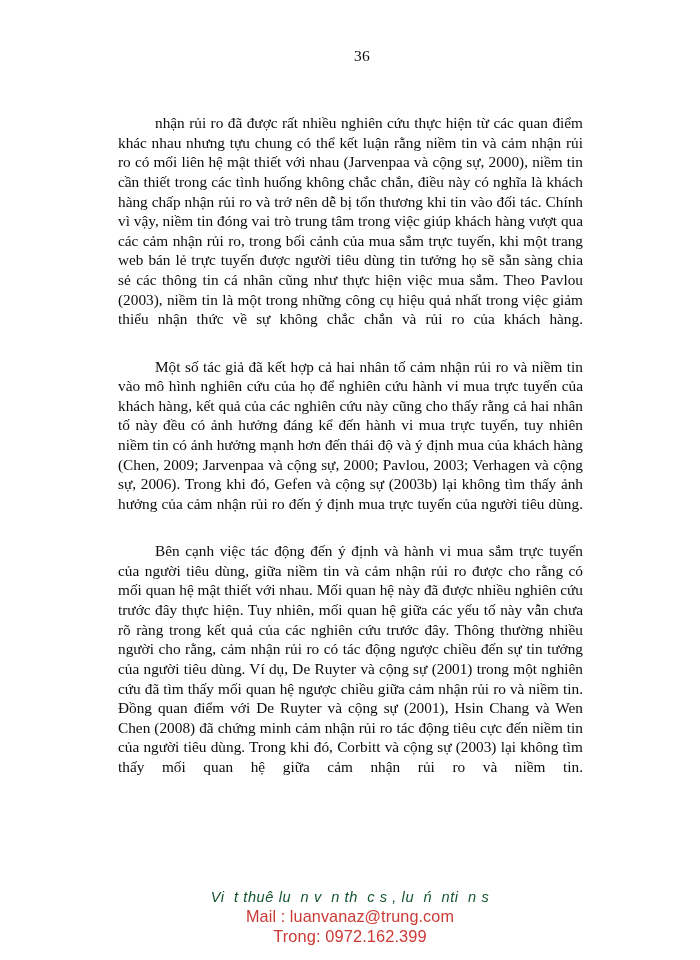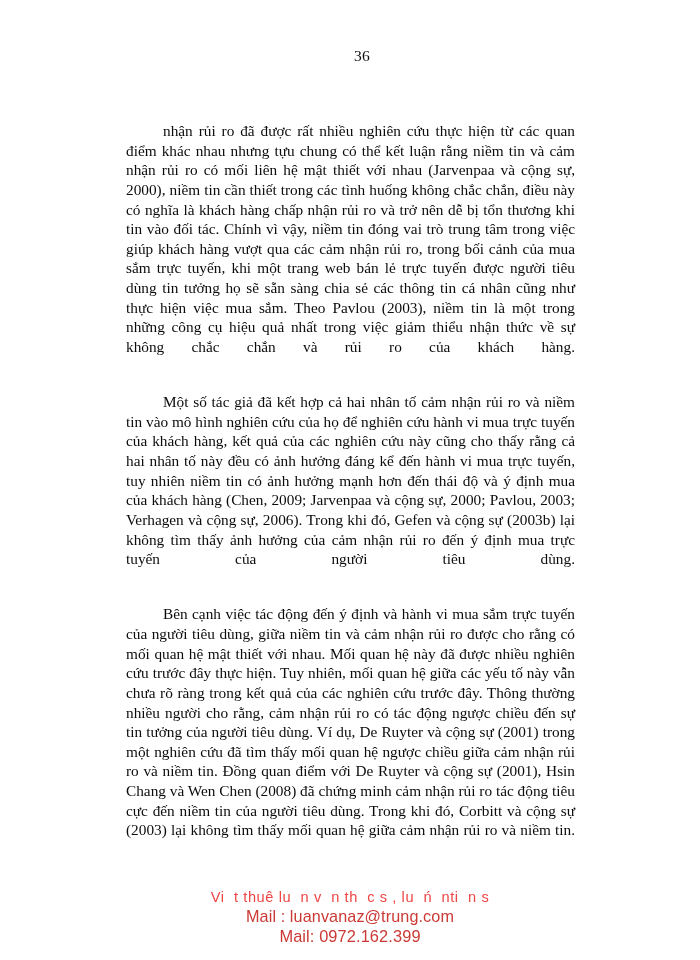--- a/index.html
+++ b/index.html
@@ -38,21 +38,21 @@
   }
 
   .body-text {
     position: absolute;
     top: 105px;
     left: 110px;
     width: 481px;
   }
 
   .para {
-    margin: 16px;
+    margin: 8px;
     text-align: justify;
     text-justify: inter-word;
     font-size: 15.3px;
     line-height: 19.62px;
     color: #0b0b0b;
     text-indent: 37px;
     font-family: "Liberation Serif", "DejaVu Serif", serif;
     -webkit-font-smoothing: antialiased;
   }
 
@@ -104,18 +104,18 @@
 
   <div class="page-number">36</div>
 
   <div class="body-text">
     <p class="para">nhận rủi ro đã được rất nhiều nghiên cứu thực hiện từ các quan điểm khác nhau nhưng tựu chung có thể kết luận rằng niềm tin và cảm nhận rủi ro có mối liên hệ mật thiết với nhau (Jarvenpaa và cộng sự, 2000), niềm tin cần thiết trong các tình huống không chắc chắn, điều này có nghĩa là khách hàng chấp nhận rủi ro và trở nên dễ bị tổn thương khi tin vào đối tác. Chính vì vậy, niềm tin đóng vai trò trung tâm trong việc giúp khách hàng vượt qua các cảm nhận rủi ro, trong bối cảnh của mua sắm trực tuyến, khi một trang web bán lẻ trực tuyến được người tiêu dùng tin tưởng họ sẽ sẵn sàng chia sẻ các thông tin cá nhân cũng như thực hiện việc mua sắm. Theo Pavlou (2003), niềm tin là một trong những công cụ hiệu quả nhất trong việc giảm thiểu nhận thức về sự không chắc chắn và rủi ro của khách hàng.</p>
     <p class="para">Một số tác giả đã kết hợp cả hai nhân tố cảm nhận rủi ro và niềm tin vào mô hình nghiên cứu của họ để nghiên cứu hành vi mua trực tuyến của khách hàng, kết quả của các nghiên cứu này cũng cho thấy rằng cả hai nhân tố này đều có ảnh hưởng đáng kể đến hành vi mua trực tuyến, tuy nhiên niềm tin có ảnh hưởng mạnh hơn đến thái độ và ý định mua của khách hàng (Chen, 2009; Jarvenpaa và cộng sự, 2000; Pavlou, 2003; Verhagen và cộng sự, 2006). Trong khi đó, Gefen và cộng sự (2003b) lại không tìm thấy ảnh hưởng của cảm nhận rủi ro đến ý định mua trực tuyến của người tiêu dùng.</p>
     <p class="para">Bên cạnh việc tác động đến ý định và hành vi mua sắm trực tuyến của người tiêu dùng, giữa niềm tin và cảm nhận rủi ro được cho rằng có mối quan hệ mật thiết với nhau. Mối quan hệ này đã được nhiều nghiên cứu trước đây thực hiện. Tuy nhiên, mối quan hệ giữa các yếu tố này vẫn chưa rõ ràng trong kết quả của các nghiên cứu trước đây. Thông thường nhiều người cho rằng, cảm nhận rủi ro có tác động ngược chiều đến sự tin tưởng của người tiêu dùng. Ví dụ, De Ruyter và cộng sự (2001) trong một nghiên cứu đã tìm thấy mối quan hệ ngược chiều giữa cảm nhận rủi ro và niềm tin. Đồng quan điểm với De Ruyter và cộng sự (2001), Hsin Chang và Wen Chen (2008) đã chứng minh cảm nhận rủi ro tác động tiêu cực đến niềm tin của người tiêu dùng. Trong khi đó, Corbitt và cộng sự (2003) lại không tìm thấy mối quan hệ giữa cảm nhận rủi ro và niềm tin.</p>
   </div>
 
   <div class="footer">
-    <span class="footer-line footer-line-1" style="color: #ef4444;">Vi  t thuê lu  n v  n th  c s , lu  ń  nti  n s</span>
+    <span class="footer-line footer-line-1" style="color: #14532d; font-style: italic;">Vi  t thuê lu  n v  n th  c s , lu  ń  nti  n s</span>
     <span class="footer-line footer-line-2" style="color: rgb(203, 58, 53);">Mail : luanvanaz@trung.com</span>
-    <span class="footer-line footer-line-3" style="color: rgb(203, 58, 53);">Mail: 0972.162.399</span>
+    <span class="footer-line footer-line-3" style="color: rgb(203, 58, 53);">Trong: 0972.162.399</span>
   </div>
 
 </div>
 
 </body></html>

